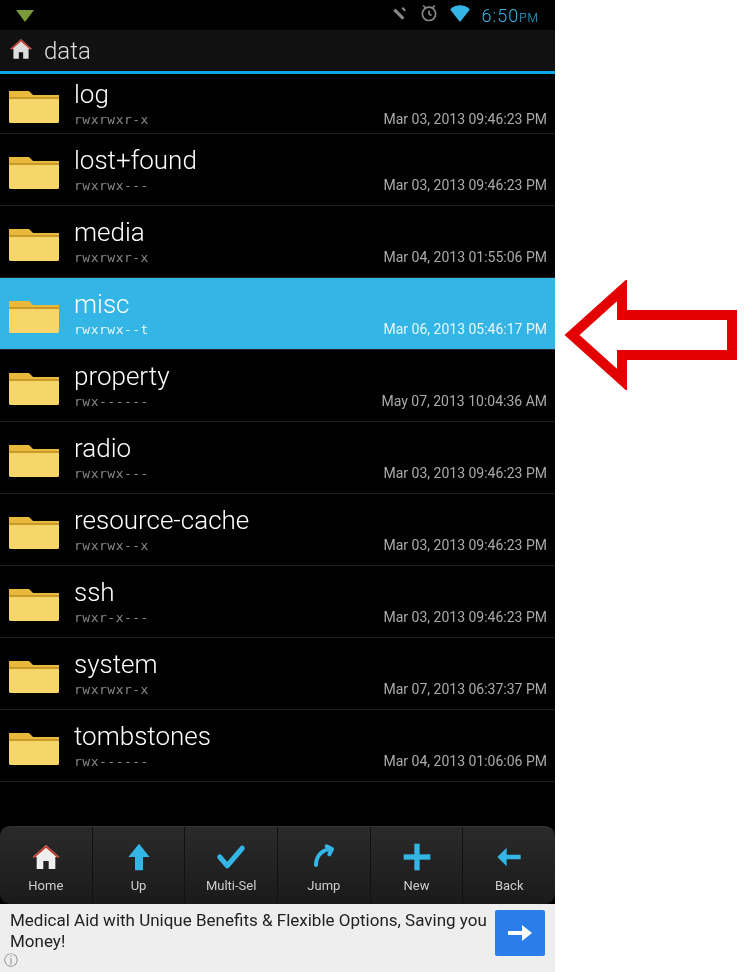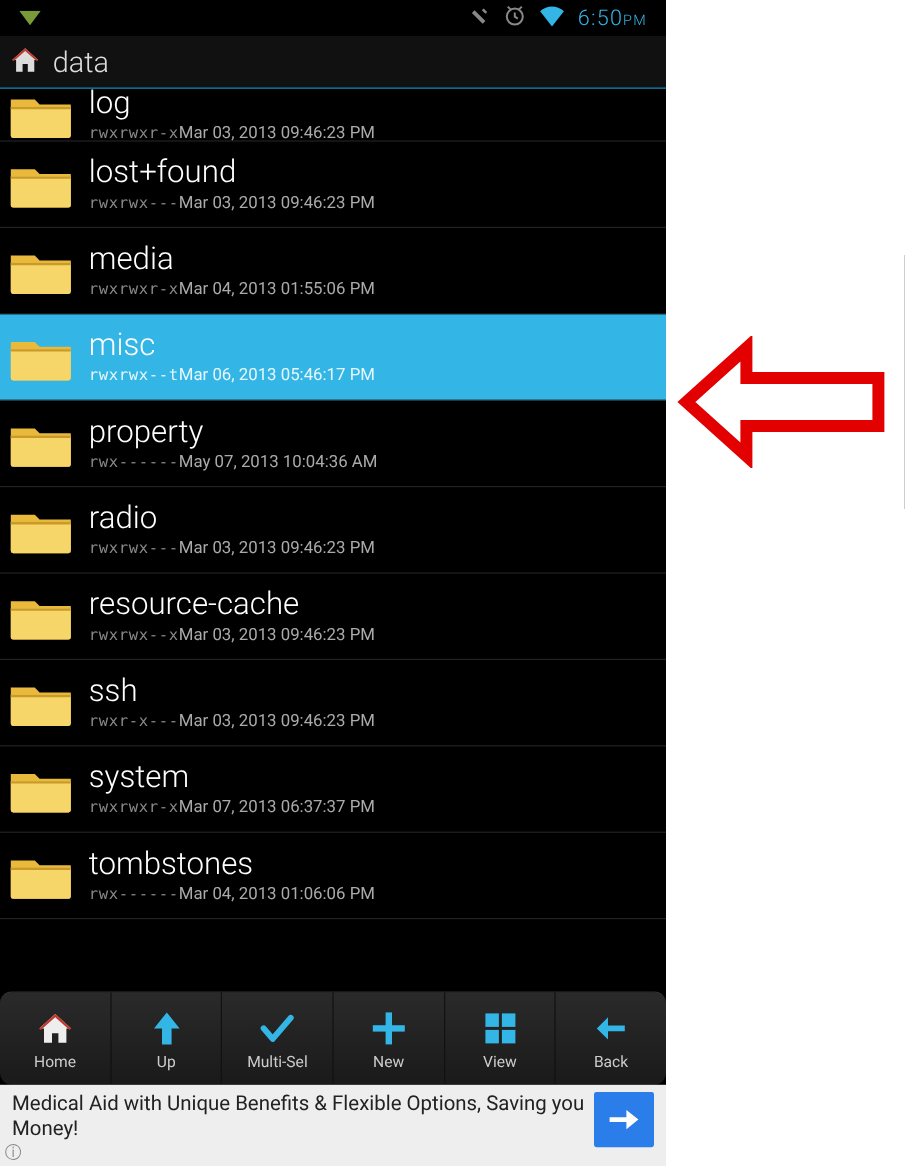--- a/index.html
+++ b/index.html
@@ -37,38 +37,38 @@
   .status-time { letter-spacing: 1px; font-weight: 300; }
   .status-time .ampm { font-size: 12px; }
   .icon-gray { color: #888; }
   
   .path-bar {
     height: 44px;
     display: flex;
     align-items: center;
     gap: 10px;
     padding: 0 8px;
-    border-bottom: 1px solid #0ea5e9;
+    border-bottom: 3px solid #0ea5e9;
     background: #111;
   }
   .path-text { font-size: 24px; font-weight: 300; color: #ddd; }
   
   .file-list {
     flex: 1;
     overflow: hidden;
     background: #000;
   }
   .file-row {
     display: flex;
     align-items: center;
     height: 72px;
     border-bottom: 1px solid #222;
     padding: 0 8px 0 4px;
   }
-  .file-row.first { height: 44px; }
+  .file-row.first { height: 60px; }
   .file-row.last { height: 48px; border-bottom: none;}
   .file-row.selected { background: #33b5e5; }
   .folder-icon {
     width: 60px;
     height: 48px;
     flex-shrink: 0;
     margin-right: 10px;
     display:flex; align-items:center; justify-content:center;
   }
   .file-info {
@@ -80,20 +80,21 @@
   }
   .file-name {
     font-size: 26px;
     font-weight: 300;
     color: #fff;
     line-height: 1.1;
   }
   .file-row.selected .file-name { color: #fff; }
   .file-meta {
     display: flex;
+    justify-content: space-between;
     align-items: baseline;
     margin-top: 2px;
   }
   .file-perm {
     font-size: 13px;
     color: #888;
     font-family: monospace;
     letter-spacing: 0.5px;
   }
   .file-date {
@@ -393,37 +394,34 @@
       <div class="tool-btn">
         <div class="tool-icon">
           <svg width="36" height="30" viewBox="0 0 24 24" fill="none" stroke="#33b5e5" stroke-width="4" stroke-linecap="round" stroke-linejoin="round">
             <polyline points="3,12 9,19 21,5"></polyline>
           </svg>
         </div>
         <div>Multi-Sel</div>
       </div>
       <div class="tool-btn">
         <div class="tool-icon">
+          <svg width="38" height="32" viewBox="0 0 24 24" fill="none" stroke="#33b5e5" stroke-width="3" stroke-linecap="round">
+            <path d="M6 18c0-8 6-12 12-12M18 6l-4-2M18 6l-2 4"></path>
+          </svg>
+        </div>
+        <div>Jump</div>
+      </div>
+      <div class="tool-btn">
+        <div class="tool-icon">
           <svg width="32" height="32" viewBox="0 0 24 24" fill="#33b5e5">
             <rect x="10" y="2" width="4" height="20"></rect>
             <rect x="2" y="10" width="20" height="4"></rect>
           </svg>
         </div>
         <div>New</div>
-      </div>
-      <div class="tool-btn">
-        <div class="tool-icon">
-          <svg width="30" height="30" viewBox="0 0 24 24" fill="#33b5e5">
-            <rect x="2" y="2" width="9" height="9"></rect>
-            <rect x="13" y="2" width="9" height="9"></rect>
-            <rect x="2" y="13" width="9" height="9"></rect>
-            <rect x="13" y="13" width="9" height="9"></rect>
-          </svg>
-        </div>
-        <div>View</div>
       </div>
       <div class="tool-btn">
         <div class="tool-icon">
           <svg width="36" height="28" viewBox="0 0 24 24" fill="#33b5e5">
             <path d="M22 10H10V4L2 12l8 8v-6h12z"></path>
           </svg>
         </div>
         <div>Back</div>
       </div>
     </div>

